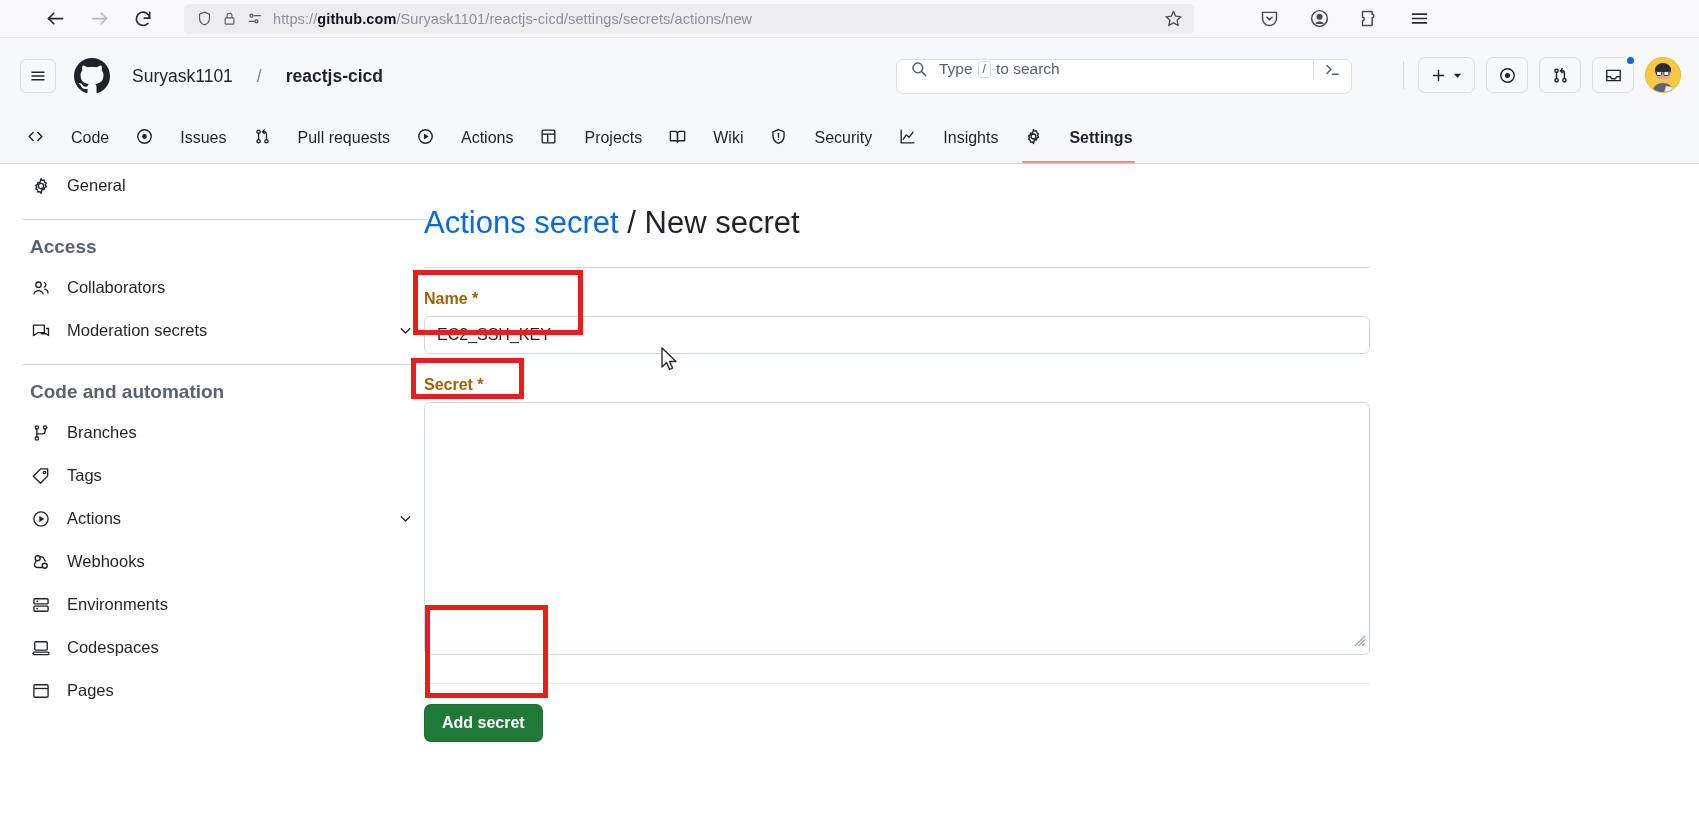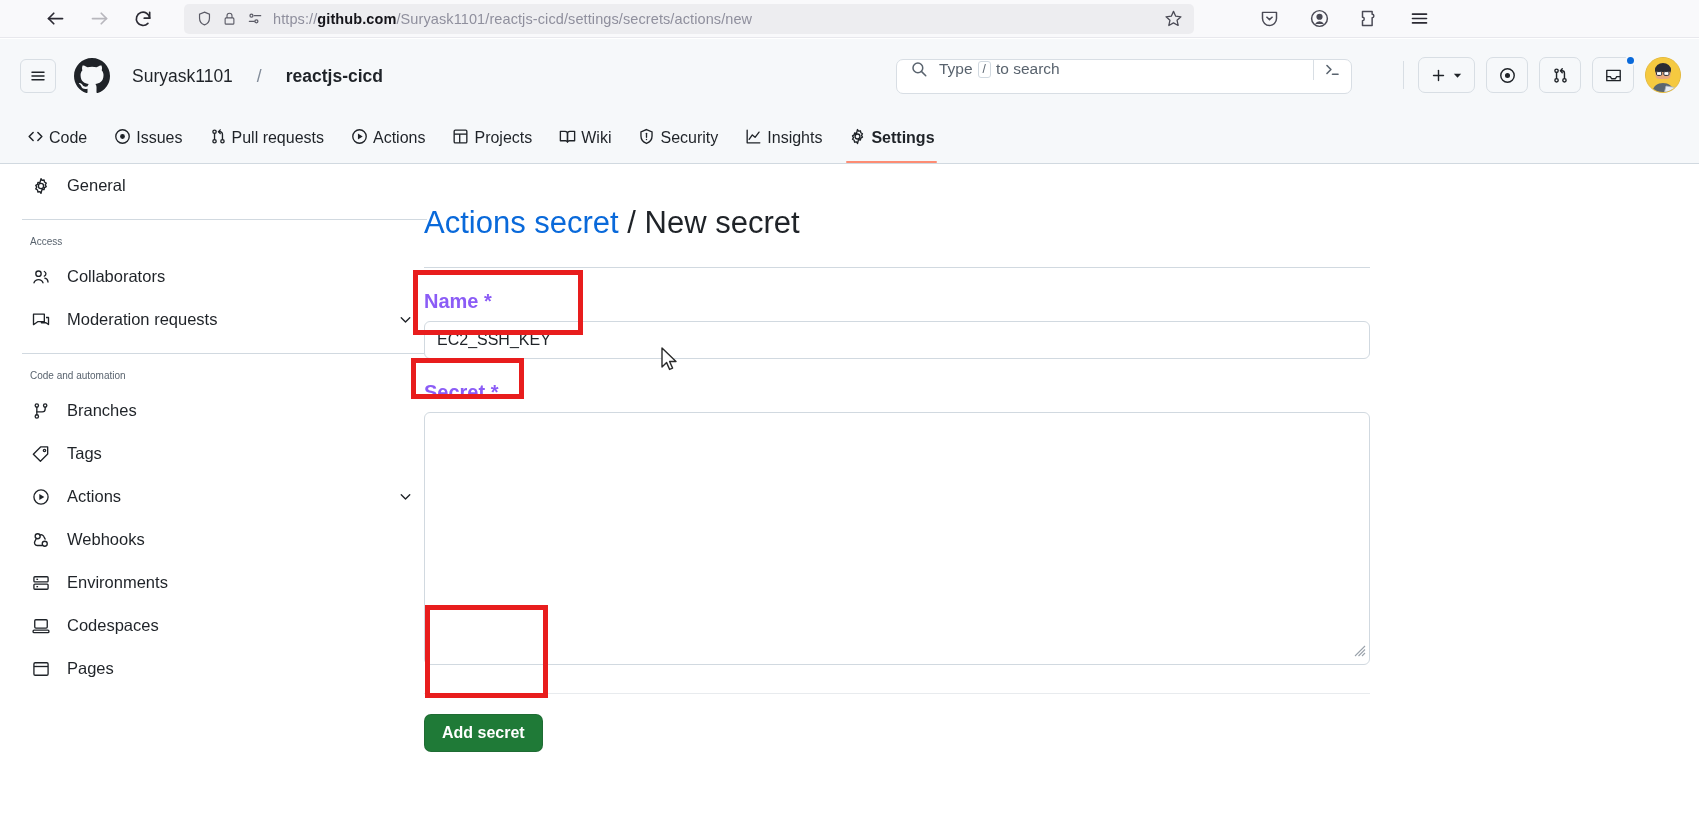--- a/index.html
+++ b/index.html
@@ -124,21 +124,21 @@
   .repo-nav {
     position: absolute; top: 113px; left: 0;
     width: 1699px; height: 51px;
     background: #f6f8fa;
     border-bottom: 1px solid #d1d9e0;
     display: flex; align-items: center;
     padding-left: 15px;
     gap: 4px;
   }
   .repo-tab {
-    display: flex; align-items: center; gap: 4px;
+    display: flex; align-items: center; gap: 26px;
     padding: 6px 11px;
     font-size: 16px; color: #1f2328;
     border-radius: 6px; cursor: pointer;
     height: 49px; position: relative;
     line-height: 1;
   }
   .repo-tab .tab-label { display: block; }
   .repo-tab.active .tab-label { font-weight: 700; }
   .repo-tab.active::after {
     content: ""; position: absolute;
@@ -160,39 +160,40 @@
     font-size: 16.5px; color: #1f2328;
     border-radius: 6px; cursor: pointer;
     gap: 15px;
     height: 43px;
   }
   .side-item .si-icon { flex: 0 0 22px; display: flex; align-items: center; justify-content: center; }
   .side-item .si-label { flex: 1 1 auto; }
   .side-item .si-chev { flex: 0 0 auto; display: flex; }
   .side-sep { height: 1px; background: #d1d9e0; margin: 12px 0 12px 0; }
   .side-group-title {
-    font-size: 10px; color: #59636e;
+    font-size: 19px; color: #59636e;
     padding: 4px 8px 8px 8px;
+    font-weight: bold;
   }
 
   
   .main {
     position: absolute; top: 0; left: 424px;
     width: 946px;
   }
   .main-title {
     font-size: 31px; font-weight: 400;
     color: #1f2328; padding-top: 40px;
     line-height: 1.2; white-space: nowrap;
   }
   .main-title .link { color: #0969da; cursor: pointer; }
   .title-rule { height: 1px; background: #d1d9e0; margin-top: 26px; }
 
   .field-label {
-    font-size: 20px; font-weight: 700; color: #8b5cf6;
+    font-size: 16px; font-weight: 700; color: #a16207;
     margin-top: 22px; margin-bottom: 8px;
   }
   .text-input {
     width: 946px; height: 38px;
     border: 1px solid #d1d9e0; border-radius: 6px;
     background: #fff;
     font-size: 16px; color: #1f2328;
     padding: 0 12px;
     font-family: "Liberation Sans", sans-serif;
     outline: none;
@@ -522,21 +523,21 @@
       <span class="si-label">Collaborators</span>
     </div>
 
     <div class="side-item">
       <span class="si-icon">
         <svg width="20" height="20" viewBox="0 0 24 24" fill="none" stroke="#1f2328" stroke-width="1.6" stroke-linejoin="round">
             <path d="M3 5h13v9H8l-5 3.6V5z"></path>
             <path d="M18 9h3v8.5l-3-2.2h-5.5V14"></path>
           </svg>
       </span>
-      <span class="si-label">Moderation requests</span>
+      <span class="si-label">Moderation secrets</span>
       <span class="si-chev">
         <svg width="17" height="17" viewBox="0 0 24 24" fill="none" stroke="#1f2328" stroke-width="1.9" stroke-linecap="round" stroke-linejoin="round">
             <polyline points="6,9.5 12,15.5 18,9.5"></polyline>
           </svg>
       </span>
     </div>
 
     <div class="side-sep"></div>
 
     <div class="side-group-title">Code and automation</div>

